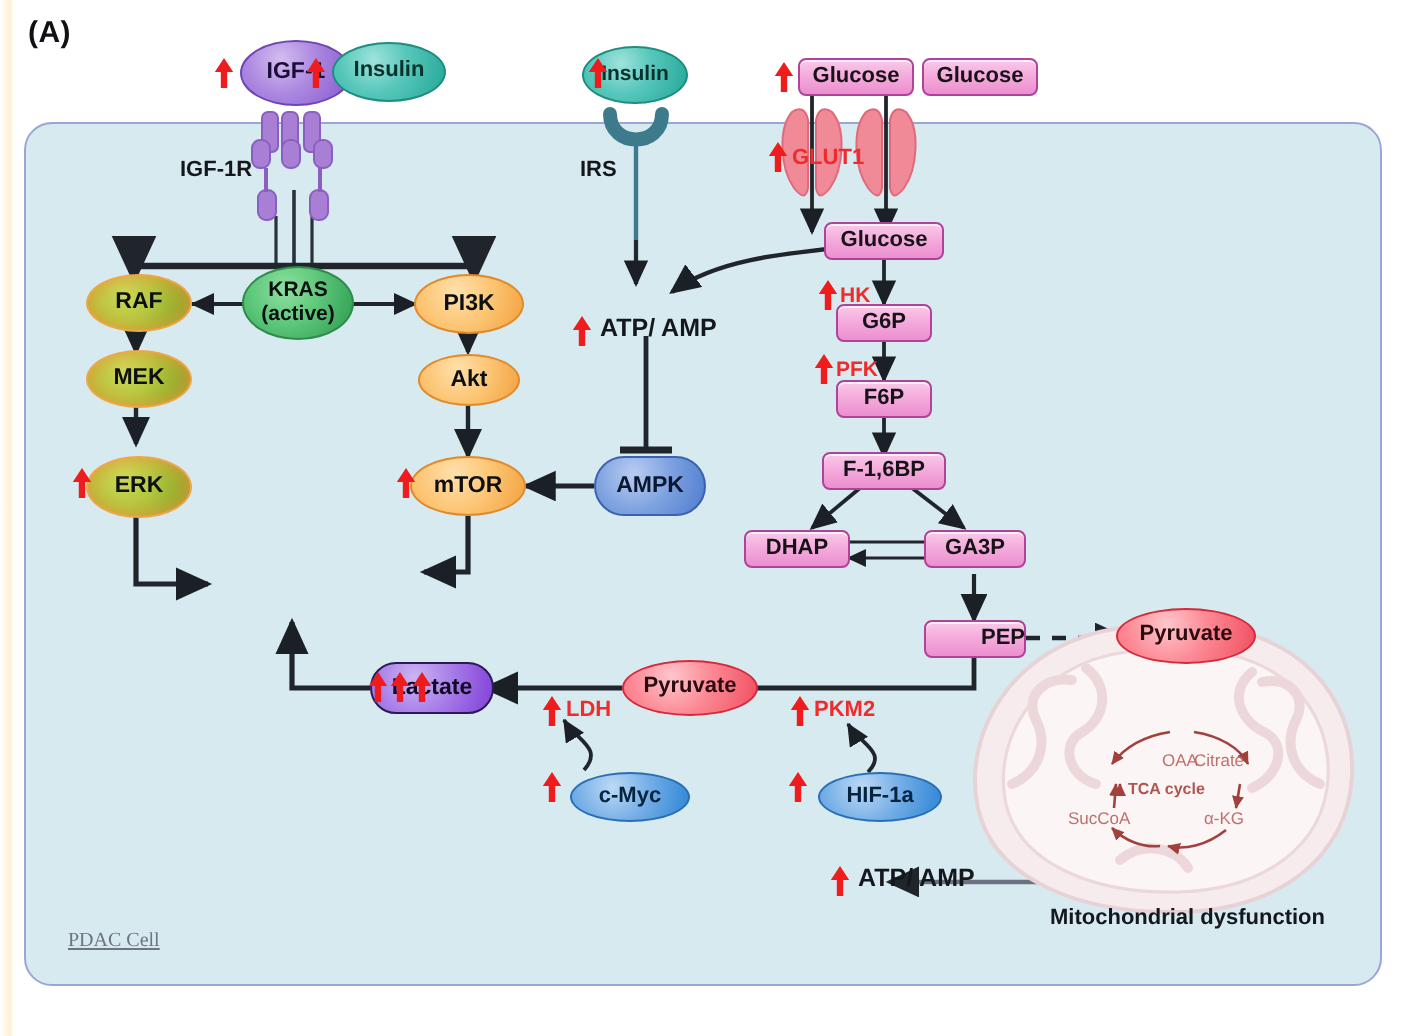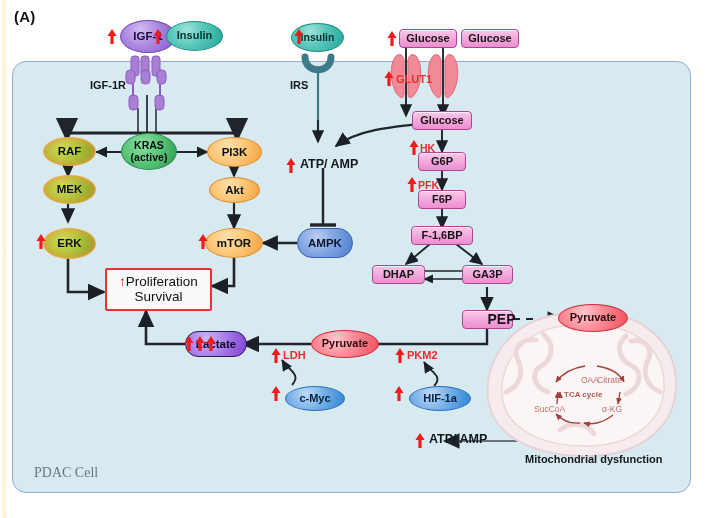--- a/index.html
+++ b/index.html
@@ -14,21 +14,21 @@
   .edge-stripe{position:absolute;left:0;top:0;width:7px;height:518px;
     background:linear-gradient(to right,#ffffff 0%,#fdf6e0 45%,#fbf0d2 70%,#ffffff 100%);}
 
   .panel-label{position:absolute;left:14px;top:8px;font-size:15px;font-weight:bold;color:#0f1115;
     font-family:"Liberation Sans", sans-serif;letter-spacing:.2px;}
 
   
   .cell{position:absolute;left:12px;top:61px;width:679px;height:432px;
     background:#d7eaf0;border:1.5px solid #9aa7d6;border-radius:14px;box-sizing:border-box;}
   .cell-name{position:absolute;left:34px;top:465px;font-family:"Liberation Serif",serif;
-    font-size:14px;color:#6d7580;}
+    font-size:10px;color:#6d7580;text-decoration:underline;}
 
   svg.layer{position:absolute;left:0;top:0;width:706px;height:518px;overflow:visible;}
   svg.layer.behind{z-index:1;}
   svg.layer.front{z-index:4;}
 
   
   .node{position:absolute;z-index:3;display:flex;align-items:center;justify-content:center;
     text-align:center;box-sizing:border-box;color:#0d0f12;}
   .txt{line-height:1.05;white-space:nowrap;}
 
@@ -297,46 +297,40 @@
   </div>
   <div class="node n-ell mtor" style="left:205px;top:228px;width:58px;height:30px;font-size:11.5px;">
     <span class="txt">mTOR</span>
   </div>
 
   <div class="plain" style="left:300px;top:157px;font-size:12.5px;">ATP/ AMP</div>
   <div class="node n-ell ampk" style="left:297px;top:228px;width:56px;height:30px;font-size:11.5px;">
     <span class="txt">AMPK</span>
   </div>
 
-  <div class="node prolif" style="left:105px;top:268px;width:107px;height:43px;flex-direction:column;">
-    <span class="txt">
-      <span class="up">↑</span><span>Proliferation</span>
-    </span>
-    <span class="txt">Survival</span>
-  </div>
 
   <div class="node metab" style="left:412px;top:111px;width:60px;height:19px;font-size:11px;">
     <span class="txt">Glucose</span>
   </div>
   <div class="node metab" style="left:418px;top:152px;width:48px;height:19px;font-size:11px;">
     <span class="txt">G6P</span>
   </div>
   <div class="node metab" style="left:418px;top:190px;width:48px;height:19px;font-size:11px;">
     <span class="txt">F6P</span>
   </div>
   <div class="node metab" style="left:411px;top:226px;width:62px;height:19px;font-size:11px;">
     <span class="txt">F-1,6BP</span>
   </div>
   <div class="node metab" style="left:372px;top:265px;width:53px;height:19px;font-size:11px;">
     <span class="txt">DHAP</span>
   </div>
   <div class="node metab" style="left:462px;top:265px;width:51px;height:19px;font-size:11px;">
     <span class="txt">GA3P</span>
   </div>
-  <div class="node metab" style="left:462px;top:310px;width:51px;height:19px;font-size:14px;padding-left:28px;">
+  <div class="node metab" style="left:462px;top:310px;width:51px;height:19px;font-size:11px;padding-left:28px;">
     <span class="txt">PEP</span>
   </div>
 
   <div class="red-lbl" style="left:420px;top:142px;font-size:10.5px;">HK</div>
   <div class="red-lbl" style="left:418px;top:179px;font-size:10.5px;">PFK</div>
   <div class="red-lbl" style="left:283px;top:349px;font-size:11px;">LDH</div>
   <div class="red-lbl" style="left:407px;top:349px;font-size:11px;">PKM2</div>
 
   <div class="node n-ell pyruvate" style="left:311px;top:330px;width:68px;height:28px;font-size:11px;">
     <span class="txt">Pyruvate</span>

